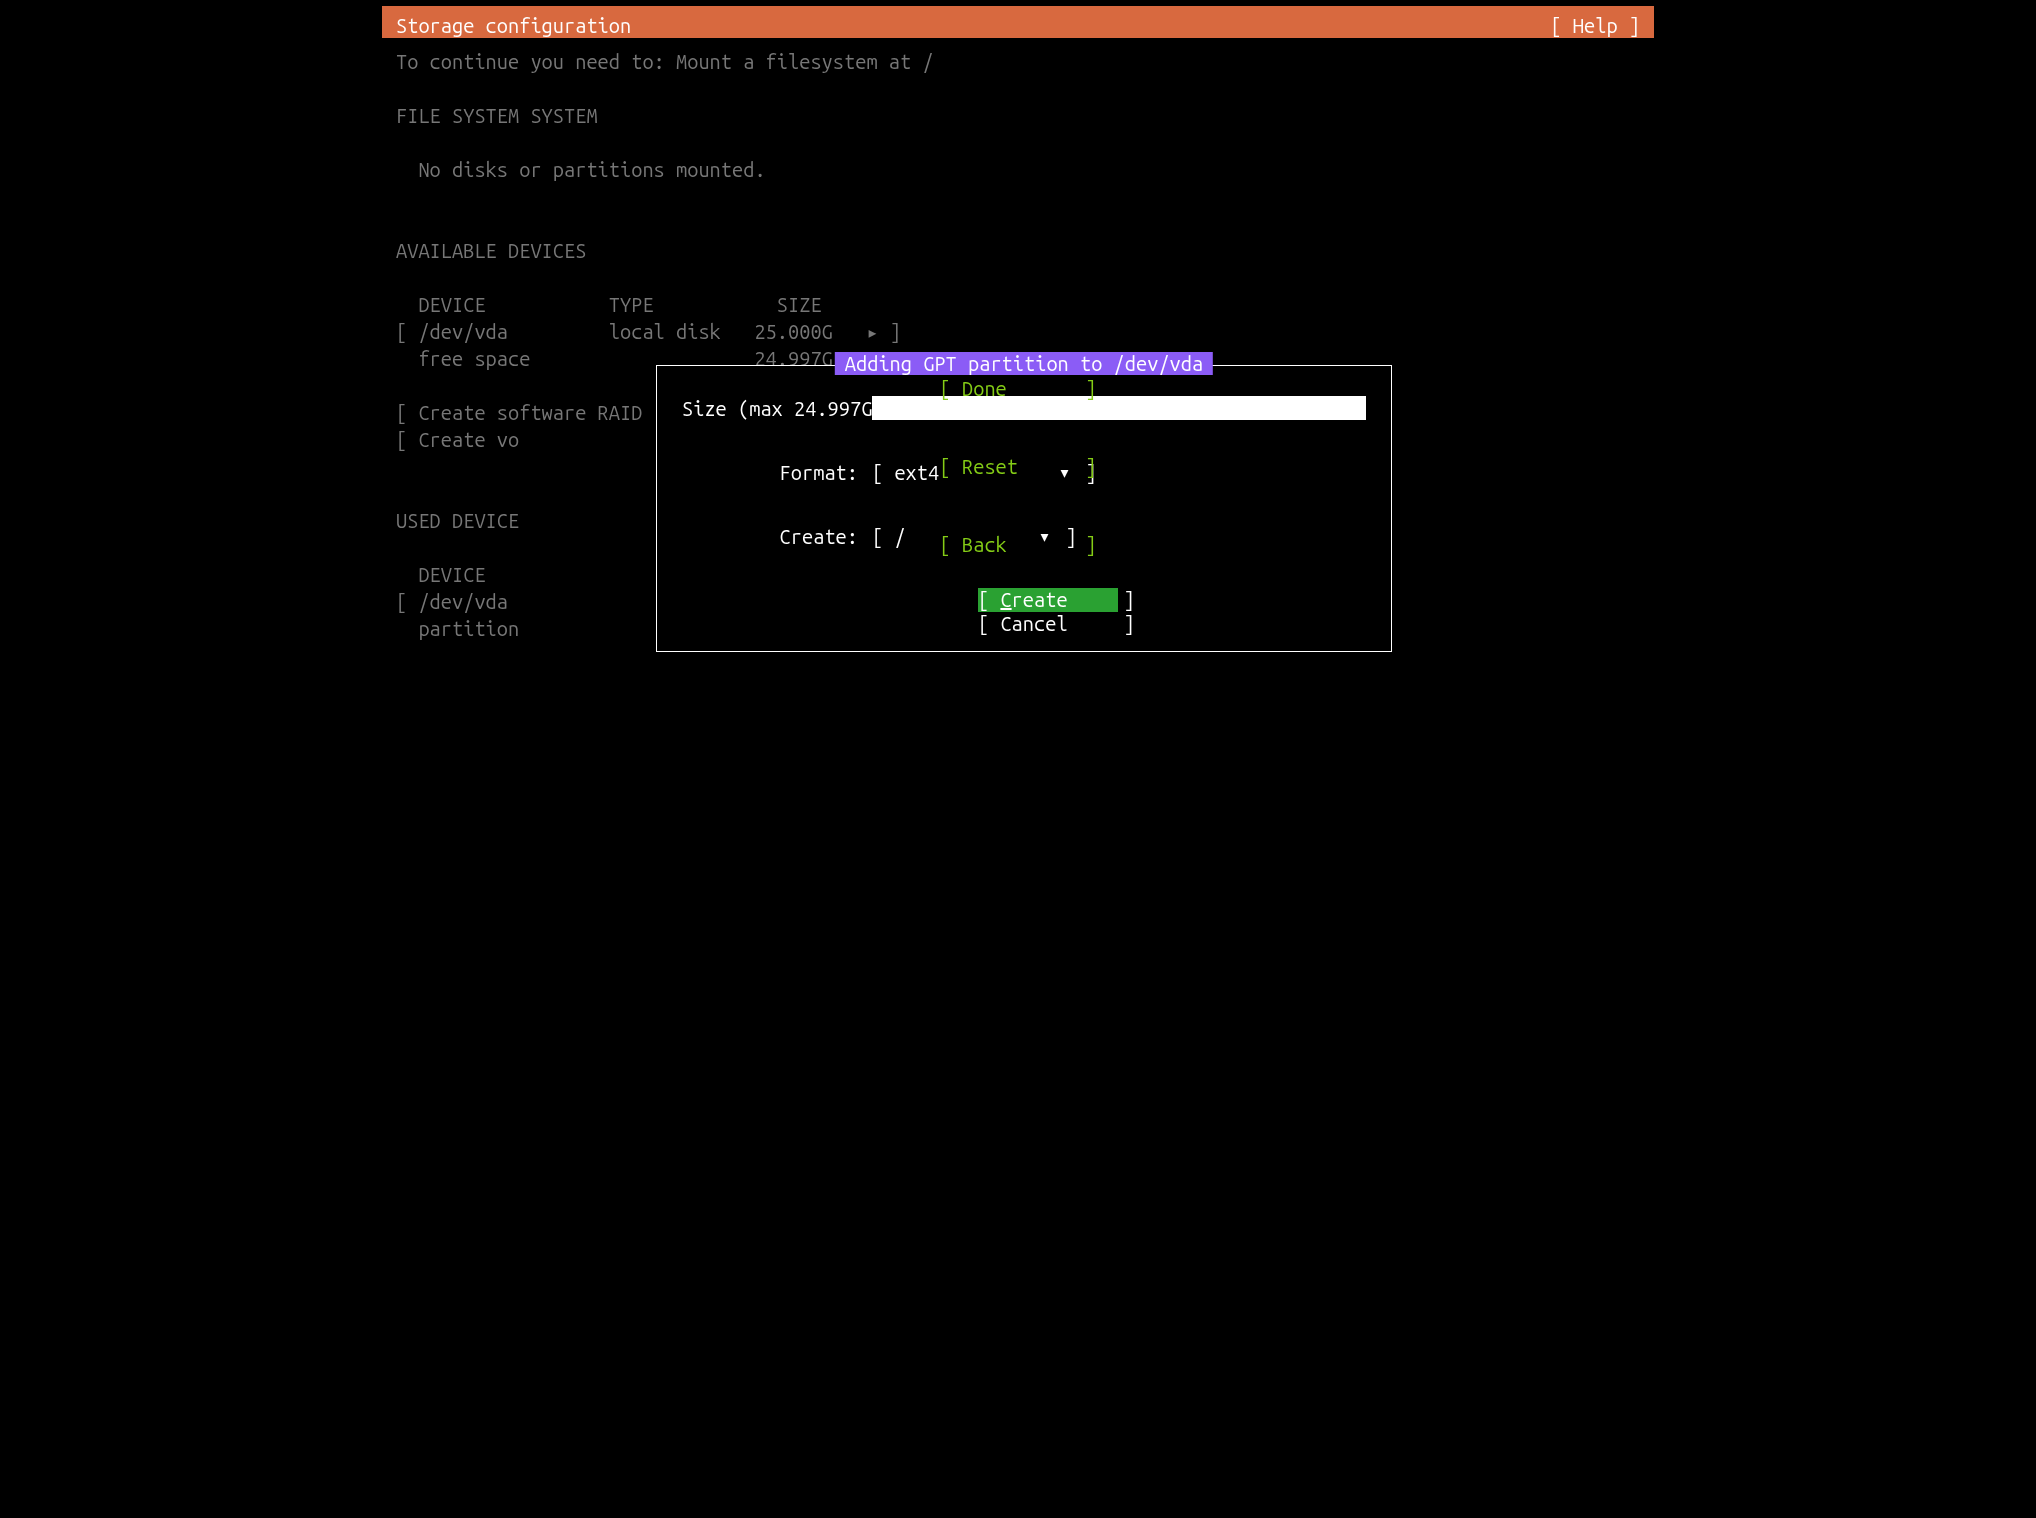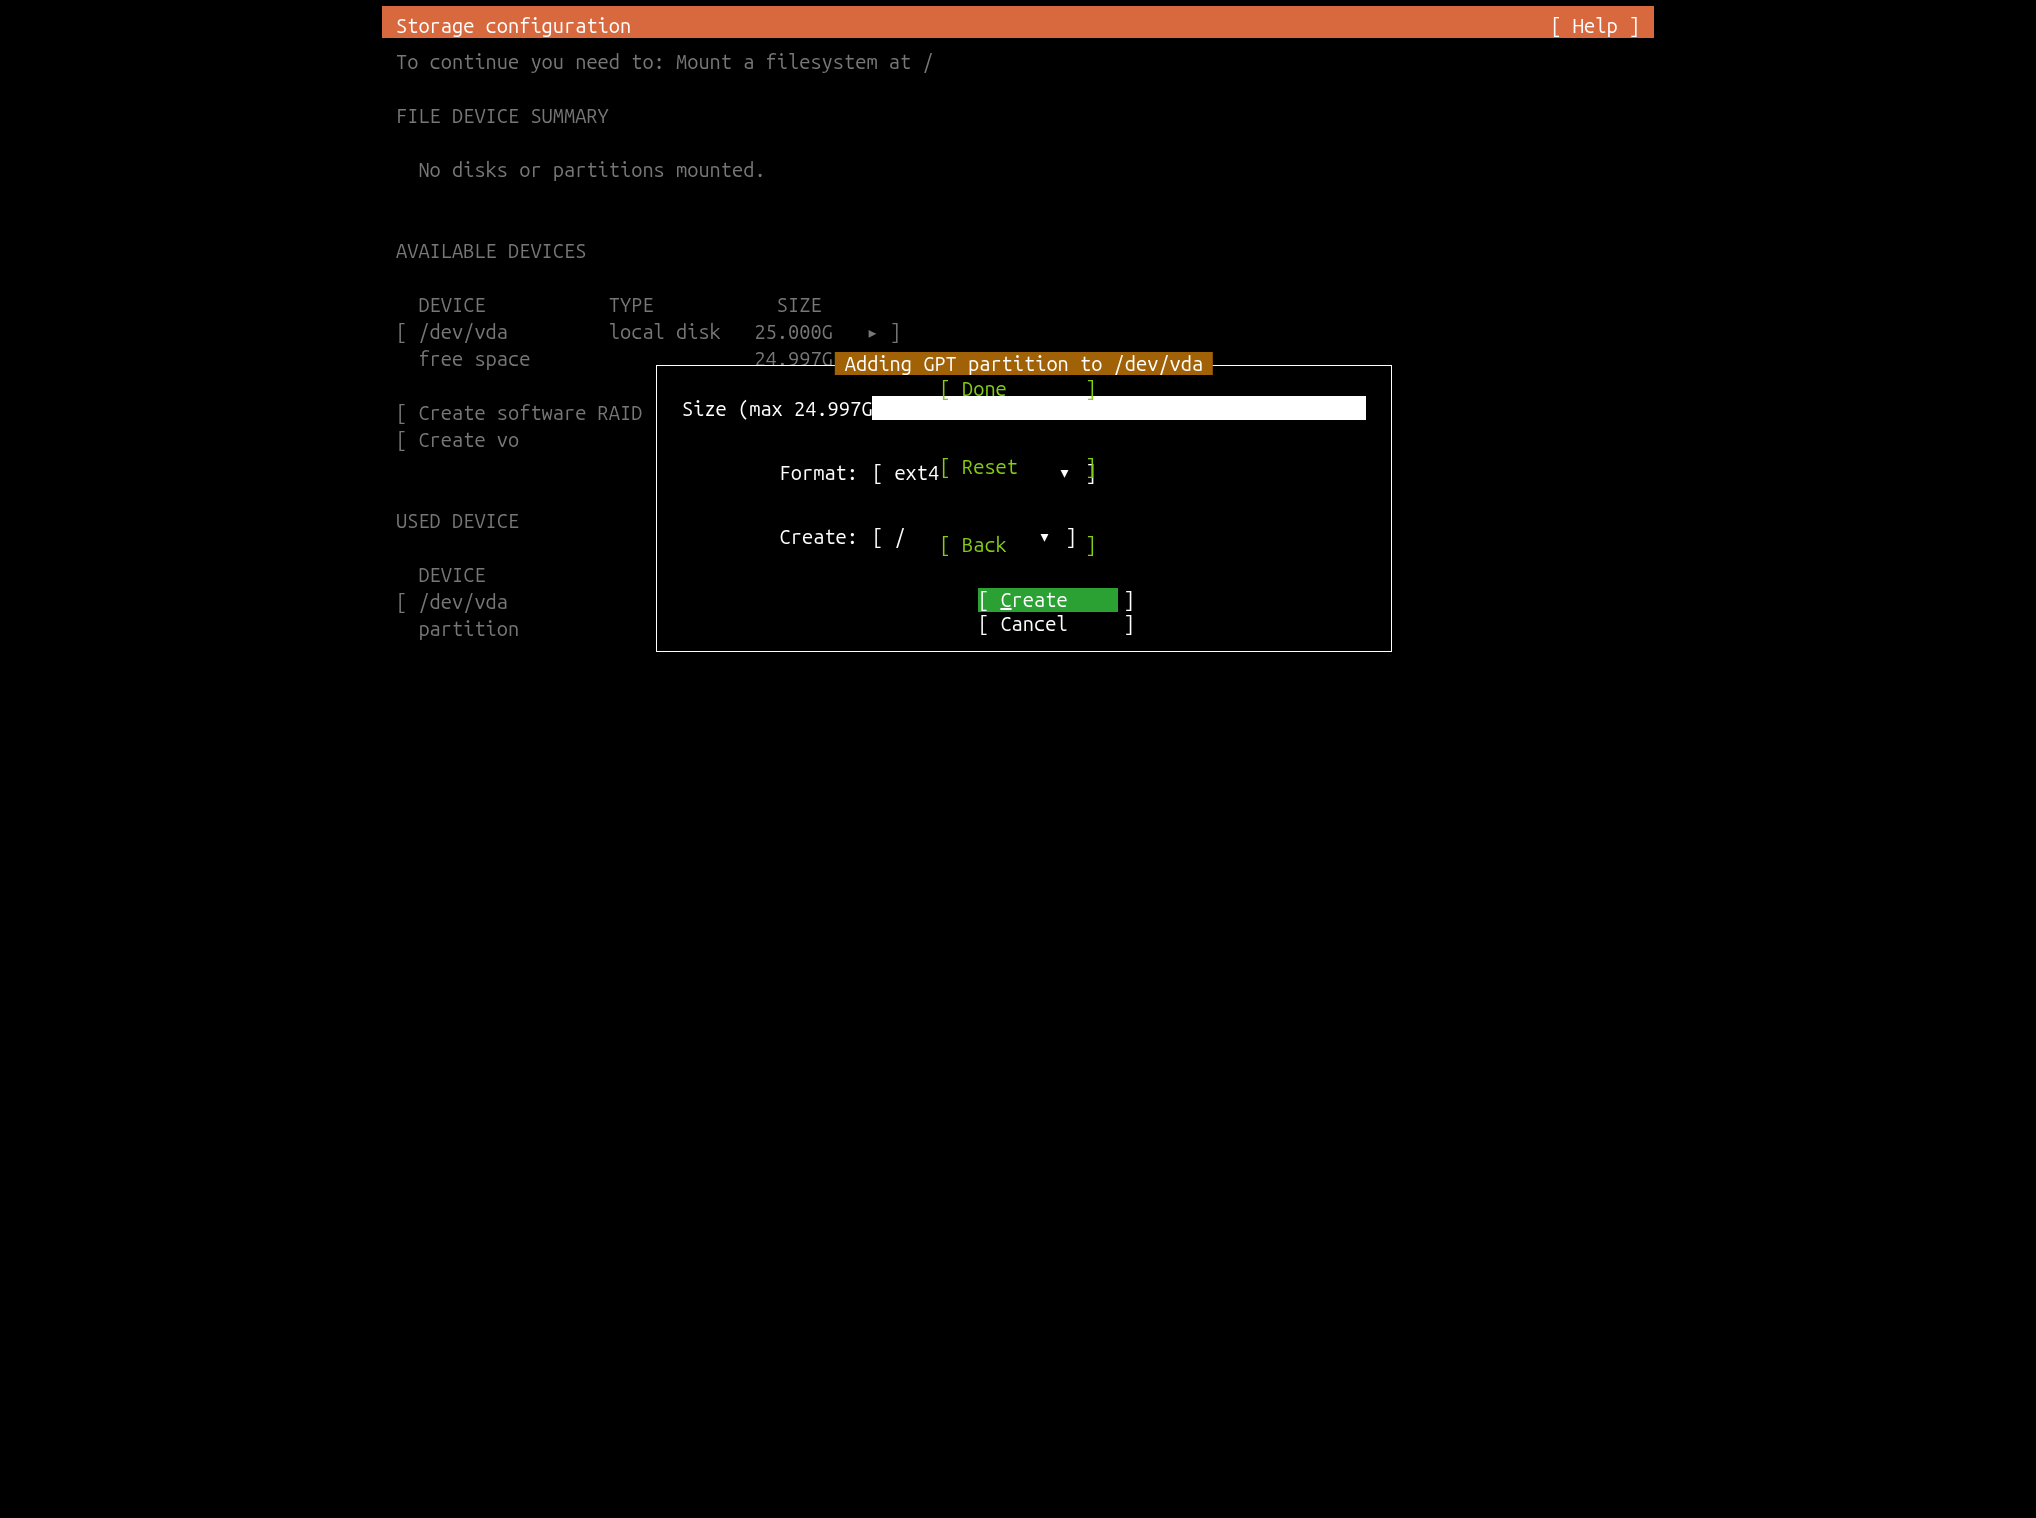--- a/index.html
+++ b/index.html
@@ -45,21 +45,21 @@
   height:287px;
   border:1px solid #fff;
   background:#000;
   color:#fff;
 }
 .modal-title {
   position:absolute;
   top:-14px;
   left:50%;
   transform:translateX(-50%);
-  background:#a16207;
+  background:#8b5cf6;
   padding:0 10px;
   color:#fff;
   white-space:nowrap;
 }
 .modal-body { padding:30px 25px 20px 25px; }
 .field { display:flex; align-items:center; margin-bottom:40px; white-space:pre; }
 .field:last-of-type { margin-bottom:30px; }
 .label { width:190px; text-align:right; padding-right:14px; color:#fff; }
 .size-input {
   flex:1;
@@ -104,21 +104,21 @@
 
 <div class="stage">
   <div class="topband"></div>
   <div class="headerbar">
     <span>Storage configuration</span>
     <span>[ Help ]</span>
   </div>
   <div class="content">
     <div class="row dim">To continue you need to: Mount a filesystem at /</div>
     <div class="row">&nbsp;</div>
-    <div class="row dim">FILE DEVICE SUMMARY</div>
+    <div class="row dim">FILE SYSTEM SYSTEM</div>
     <div class="row">&nbsp;</div>
     <div class="row dim">  <span>No disks or partitions mounted.</span></div>
     <div class="row">&nbsp;</div>
     <div class="row">&nbsp;</div>
     <div class="row dim">AVAILABLE DEVICES</div>
     <div class="row">&nbsp;</div>
     <div class="row dim">  DEVICE           TYPE           SIZE</div>
     <div class="row dim">[ /dev/vda         local disk   25.000G   ▸ ]</div>
     <div class="row dim">  free space                    24.997G</div>
     <div class="row">&nbsp;</div>

